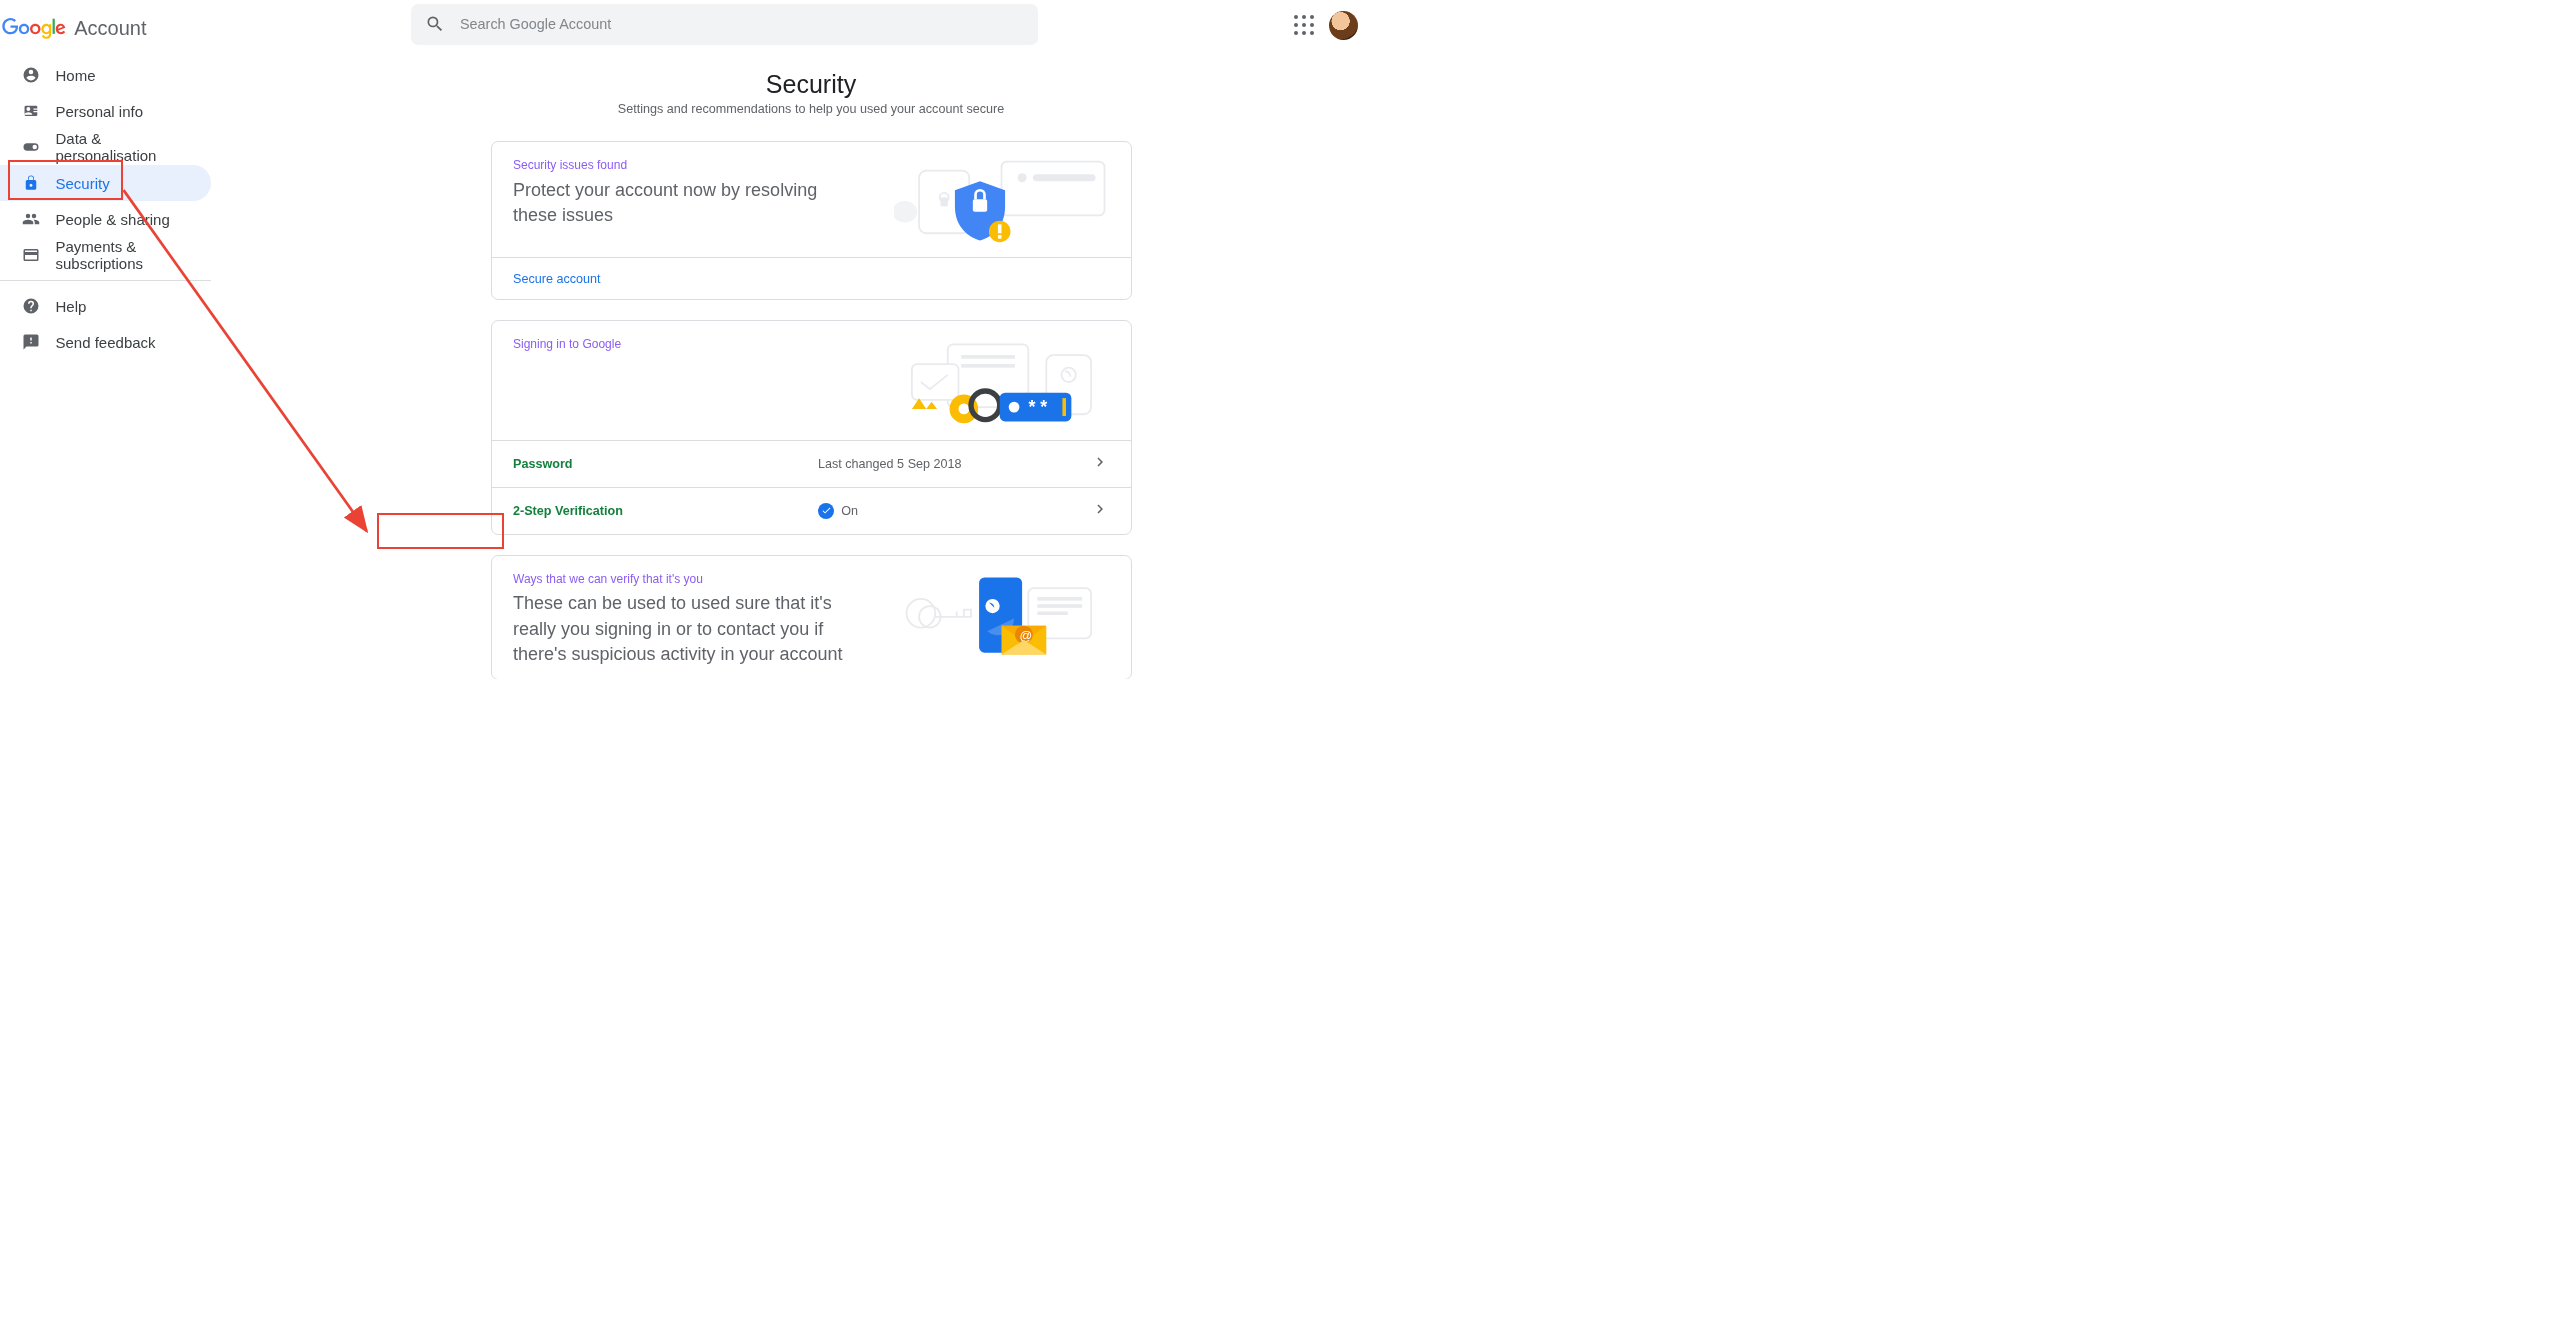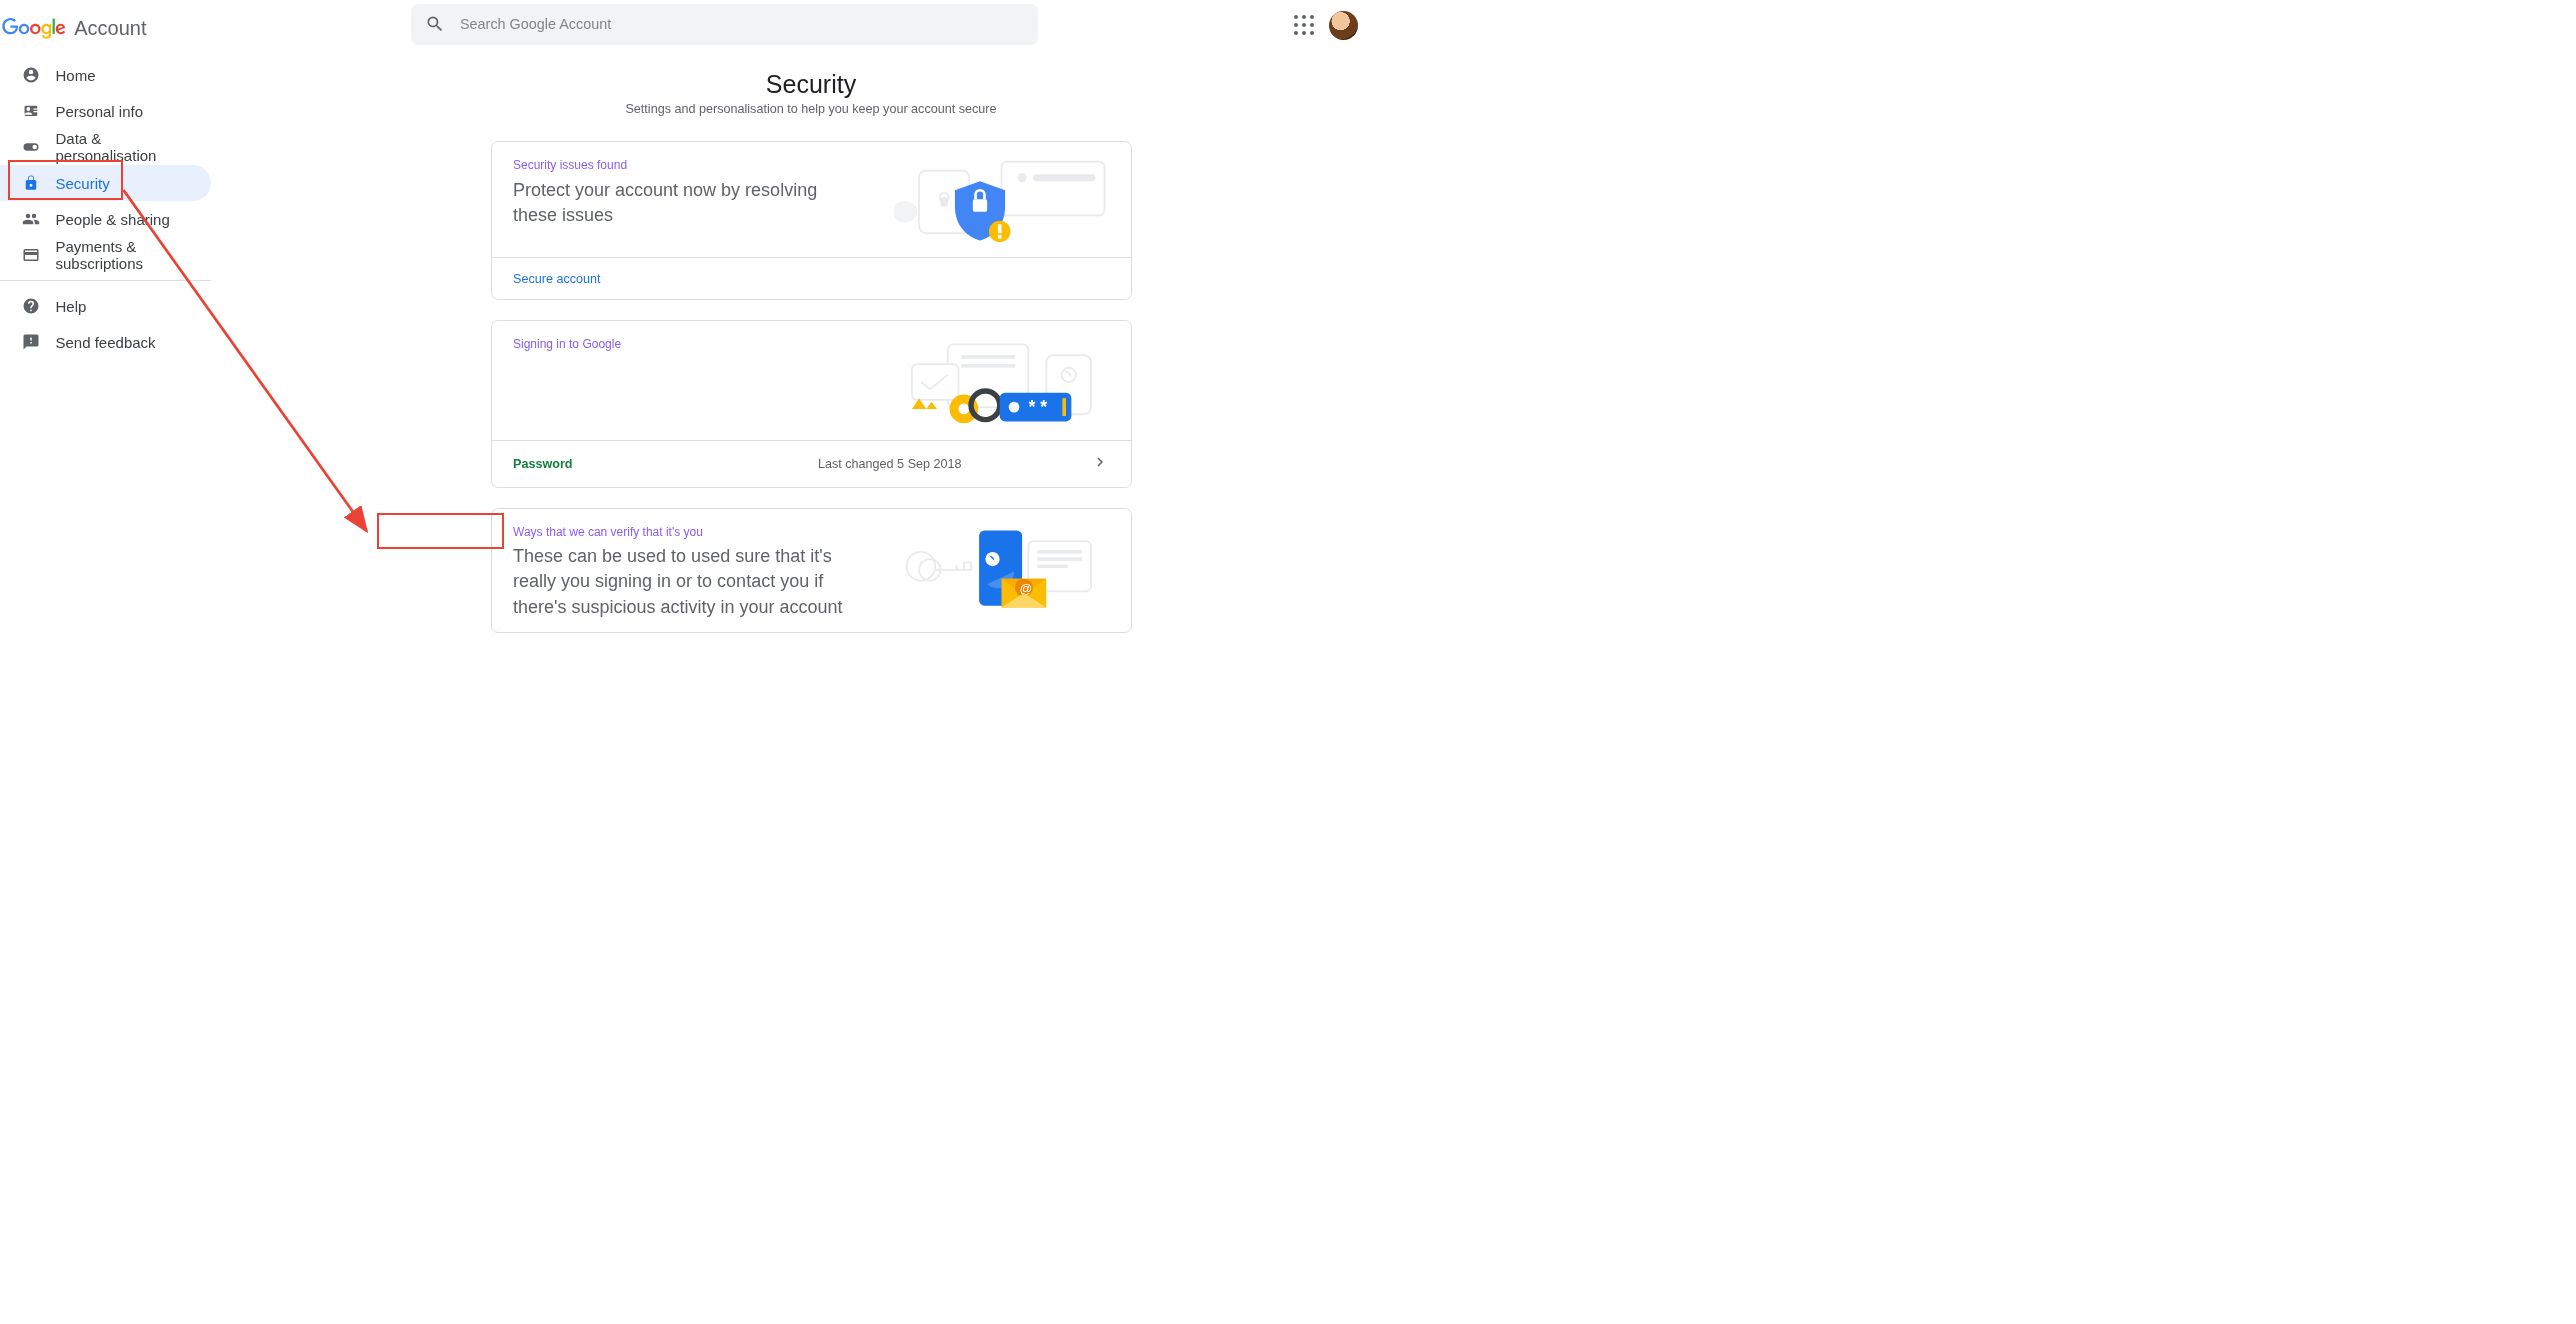--- a/index.html
+++ b/index.html
@@ -234,21 +234,21 @@
         <path d="M20 2H4a2 2 0 00-2 2v18l4-4h14a2 2 0 002-2V4a2 2 0 00-2-2zm-7 12h-2v-2h2v2zm0-4h-2V6h2v4z"></path>
       </svg>
     <span>Send feedback</span>
   </div>
 
 </div>
 
 <div class="main">
 
   <h1 class="page-title">Security</h1>
-  <div class="page-sub">Settings and personalisation to help you keep your account secure</div>
+  <div class="page-sub">Settings and recommendations to help you used your account secure</div>
 
   <div class="card">
     <div class="card-body">
       <div class="txt">
         <div class="h">Security issues found</div>
         <div class="d">Protect your account now by resolving these issues</div>
       </div>
       <div class="illus">
         <svg viewBox="0 0 240 96">
           <rect x="120" y="4" width="115" height="60" rx="6" fill="none" stroke="#e8eaed" stroke-width="2"></rect>
@@ -303,20 +303,34 @@
     </div>
 
     <div class="row">
       <div class="left">Password</div>
       <div class="mid">Last changed 5 Sep 2018</div>
       <div class="chev"><svg viewBox="0 0 24 24">
             <path d="M8.59 16.59L13.17 12 8.59 7.41 10 6l6 6-6 6z"></path>
           </svg></div>
     </div>
 
+    <div class="row">
+      <div class="left">2-Step Verification</div>
+      <div class="mid">
+        <span class="badge-check">
+            <svg viewBox="0 0 24 24">
+              <path d="M9 16.17l-4.17-4.17L3.41 13.41 9 19l12-12-1.41-1.42z"></path>
+            </svg>
+          </span>
+        <span>On</span>
+      </div>
+      <div class="chev"><svg viewBox="0 0 24 24">
+            <path d="M8.59 16.59L13.17 12 8.59 7.41 10 6l6 6-6 6z"></path>
+          </svg></div>
+    </div>
 
   </div>
 
   <div class="card">
     <div class="card-body">
       <div class="txt">
         <div class="h">Ways that we can verify that it's you</div>
         <div class="d">These can be used to used sure that it's really you signing in or to contact you if there's suspicious activity in your account</div>
       </div>
       <div class="illus">

